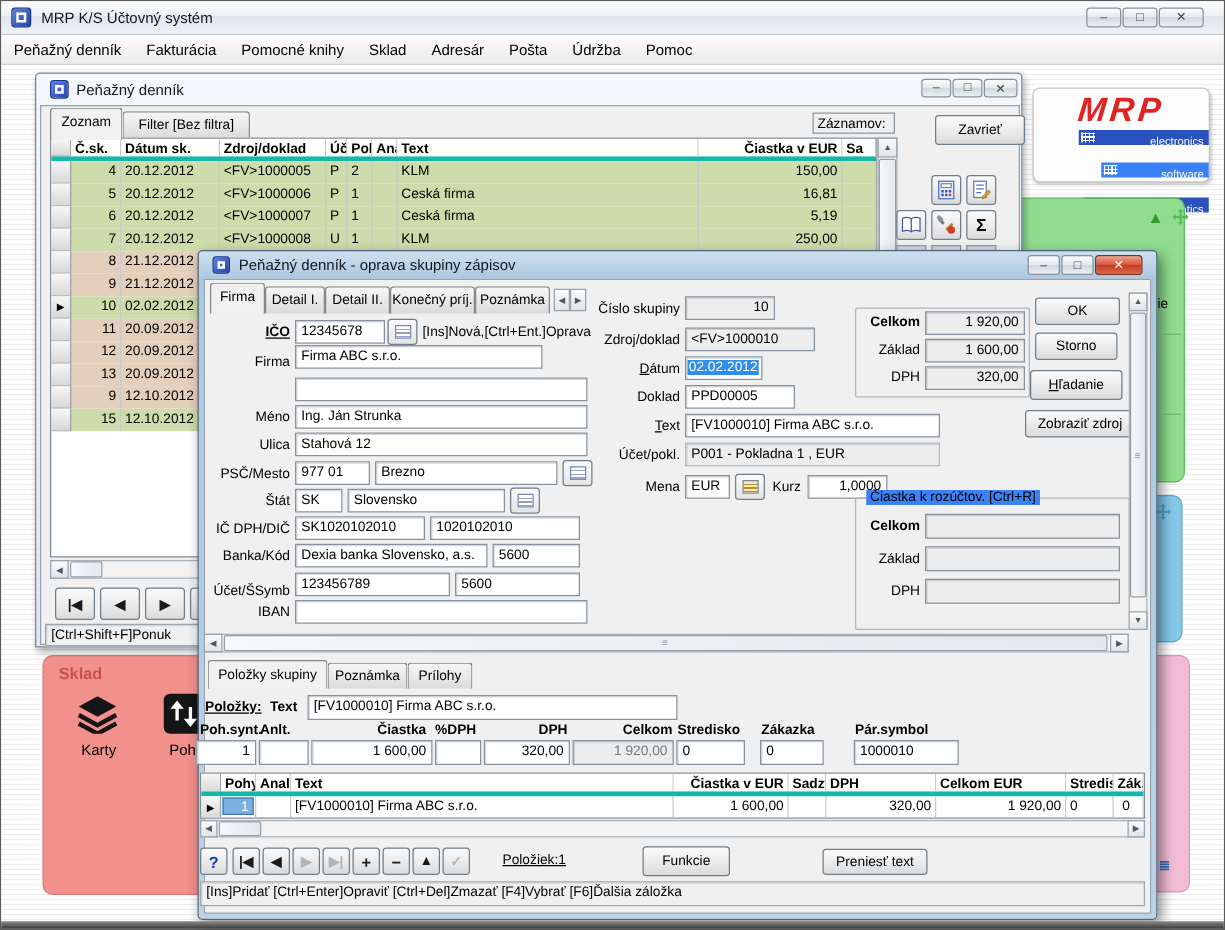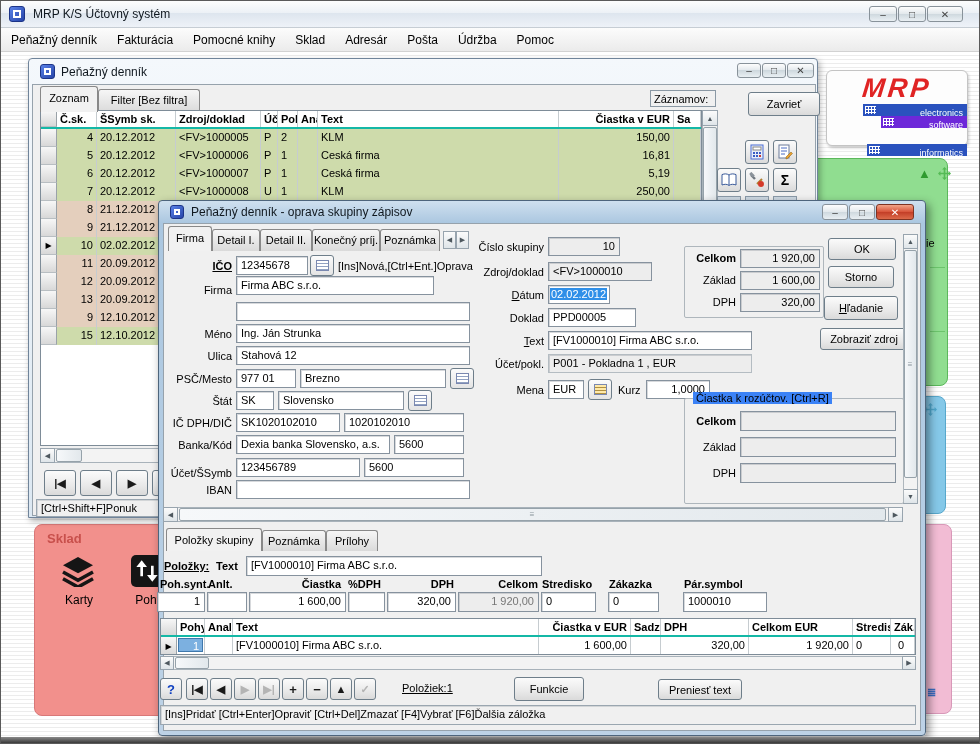--- a/index.html
+++ b/index.html
@@ -57,21 +57,21 @@
   
   .sb{background:#f3f3f3;border:1px solid #a8b2ba;}
   .sbtn{background:linear-gradient(#fbfbfb,#dfe5e9);border:1px solid #98a4ae;display:flex;align-items:center;justify-content:center;
     font-size:7px;color:#4e585f;}
   .thumb{background:linear-gradient(90deg,#f6f8fa,#e2e8ec);border:1px solid #96a2aa;border-radius:2px;
     display:flex;align-items:center;justify-content:center;color:#8a949c;font-size:8px;letter-spacing:1px;}
   
   .tbl{background:#fff;border:1px solid #7e8c98;overflow:hidden;}
   .trow{display:flex;height:18px;font-size:11px;}
   .tc{border-right:1px solid #c6ccd0;padding:2px 3px;white-space:nowrap;overflow:hidden;}
-  .hdr{border-bottom:2px solid #14b8a6;}
+  .hdr{border-bottom:4px solid #14b8a6;}
   .hdr .tc{font-weight:bold;background:#fff;}
   .selc{width:16px;flex:none;background:linear-gradient(#f7f7f7,#d8d8d8);border-right:1px solid #9aa2a8;
     border-bottom:1px solid #b8bec2;display:flex;align-items:center;justify-content:center;font-size:8px;padding:0;}
   .rg{background:#cedbab;}
   .rt{background:#e4cfbd;}
   .c-no{width:40px;} .c-d{width:79px;} .c-doc{width:85px;} .c-u{width:17px;} .c-p{width:20px;}
   .c-ana{width:20px;} .c-t{width:241px;} .c-a{width:115px;} .c-sa{flex:1;}
   .d-sel{width:16px;flex:none;background:linear-gradient(#f7f7f7,#d8d8d8);border-right:1px solid #9aa2a8;
     display:flex;align-items:center;justify-content:center;font-size:8px;padding:0;}
   .d-pohy{width:28px;} .d-anal{width:28px;} .d-text{width:306px;} .d-cia{width:92px;} .d-sad{width:30px;}
@@ -105,21 +105,21 @@
   </div>
 
 <div class="abs menubar">
   <span class="menu-item">Peňažný denník</span><span class="menu-item">Fakturácia</span><span class="menu-item">Pomocné knihy</span><span class="menu-item">Sklad</span><span class="menu-item">Adresár</span><span class="menu-item">Pošta</span><span class="menu-item">Údržba</span><span class="menu-item">Pomoc</span>
 </div>
 <div class="abs client"></div>
 
 <div class="abs logo-panel">
   <div style="text-align:center;font-size:27px;font-weight:bold;font-style:italic;color:#e02424;letter-spacing:3px;transform:skewX(-6deg);margin-top:2px;">MRP</div>
   <div class="logo-bar" style="width:104px;background:#2a52be;"><span class="logo-chk"></span><span>electronics</span></div>
-  <div class="logo-bar" style="width:86px;background:#6d28d9;margin-top:0;"><span class="logo-chk"></span><span>software</span></div>
+  <div class="logo-bar" style="width:86px;background:#3b82f6;margin-top:14px;"><span class="logo-chk"></span><span>software</span></div>
   <div class="logo-bar" style="width:100px;background:#2a52be;margin-top:16px;"><span class="logo-chk"></span><span>informatics</span></div>
 </div>
 
 <div class="abs panel" style="left:690px;top:158px;width:258px;height:228px;background:#90dd90;border:1px solid #5cb85c;"></div>
 <div class="abs" style="left:918px;top:166px;font-size:13px;color:#2f9a2f;">▲</div>
 <div class="abs" style="left:938px;top:167px;width:13px;height:13px;">
   <svg width="13" height="13" viewBox="0 0 16 16">
       <path fill="#55bb55" d="M8 0l3 3H9v4h4V5l3 3-3 3V9H9v4h2l-3 3-3-3h2V9H3v2L0 8l3-3v2h4V3H5z"></path>
     </svg>
 </div>
@@ -172,21 +172,21 @@
 
 <div class="abs tab on" style="left:40px;top:86px;width:58px;height:26px;">Zoznam</div>
 <div class="abs tab" style="left:98px;top:89px;width:102px;height:23px;">Filter [Bez filtra]</div>
 <div class="abs lab" style="left:650px;top:90px;width:66px;height:17px;border:1px solid #8a98a4;background:#f0f0f0;padding:2px 3px;">Záznamov:</div>
 <div class="abs btn" style="left:748px;top:92px;width:72px;height:24px;">Zavrieť</div>
 
 <div class="abs tbl" style="left:40px;top:110px;width:662px;height:336px;">
   <div class="trow hdr">
     <div class="selc"></div>
     <div class="tc c-no">Č.sk.</div>
-      <div class="tc c-d">ŠSymb sk.</div>
+      <div class="tc c-d">Dátum sk.</div>
     <div class="tc c-doc">Zdroj/doklad</div>
       <div class="tc c-u">Úč</div>
     <div class="tc c-p">Pol</div>
       <div class="tc c-ana">Ana</div>
     <div class="tc c-t">Text</div>
       <div class="tc c-a num">Čiastka v EUR</div>
     <div class="tc c-sa">Sa</div>
   </div>
   <div class="trow rg">
       <div class="selc"></div>

